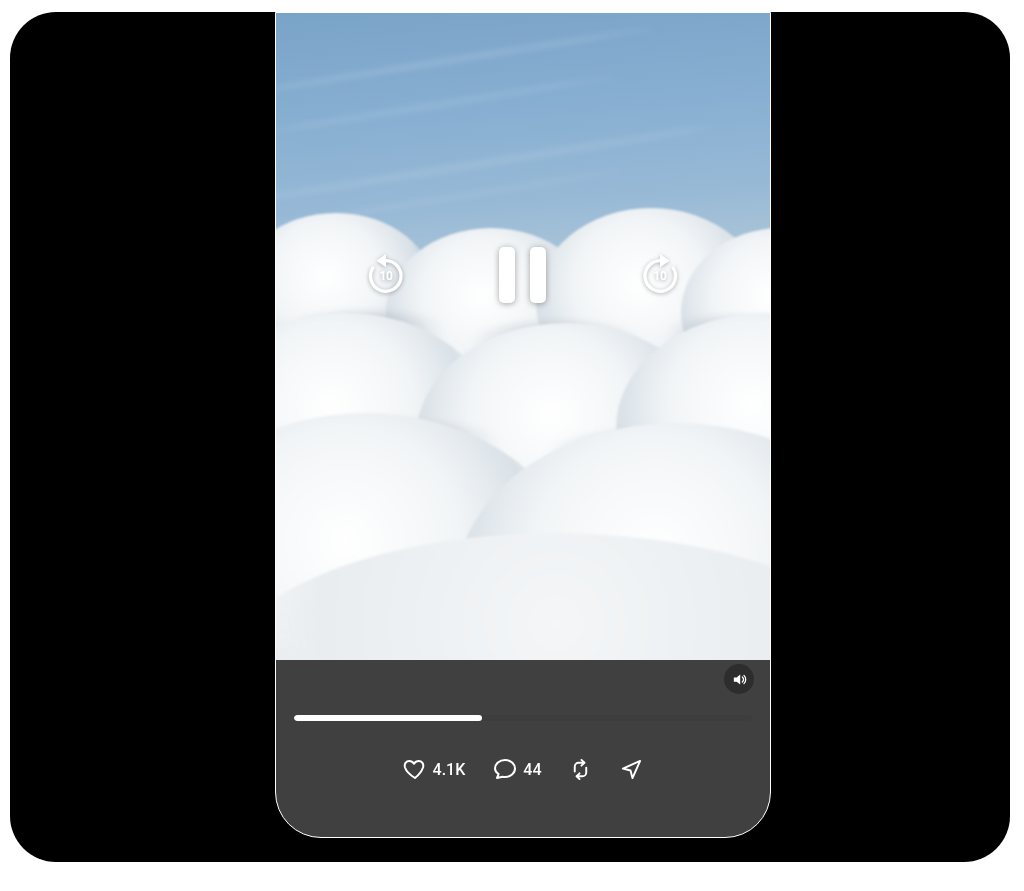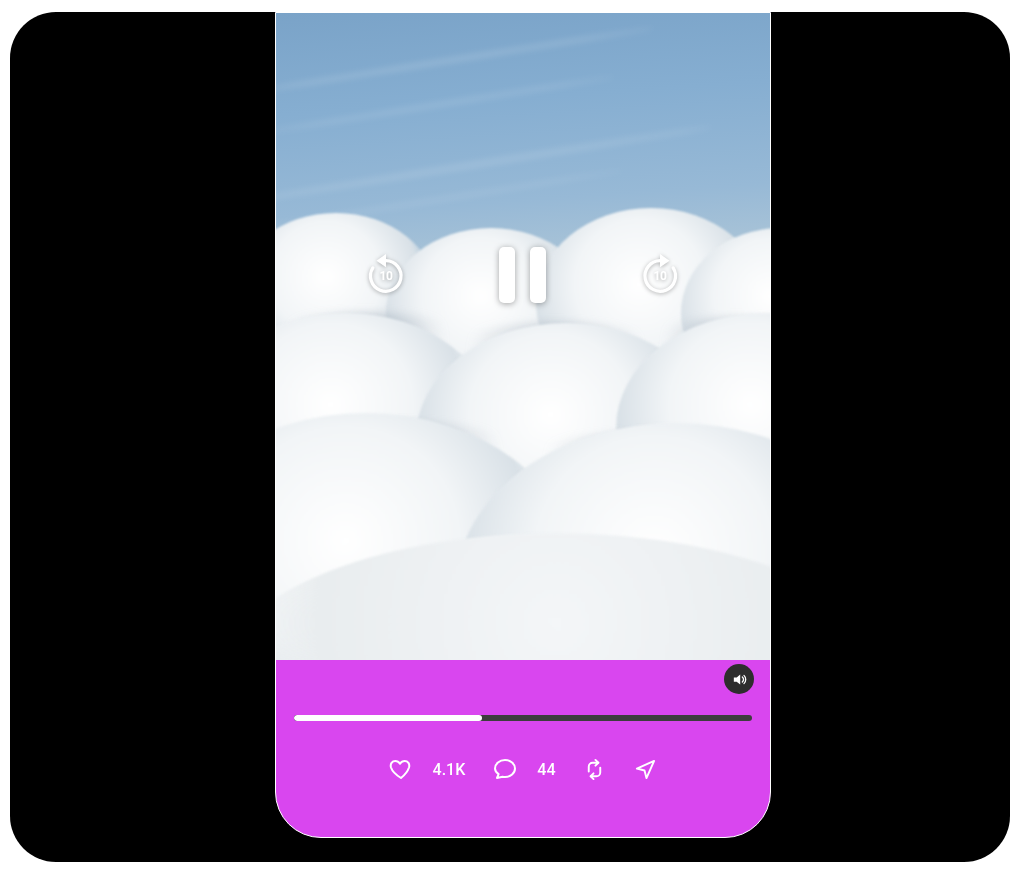--- a/index.html
+++ b/index.html
@@ -10,21 +10,21 @@
     left: 10px; top: 12px;
     width: 1000px; height: 850px;
     background: #000;
     border-radius: 46px;
   }
 
   .phone {
     position: absolute;
     left: 265px; top: 0;
     width: 496px; height: 826px;
-    background: #d946ef;
+    background: #404040;
     border: 1px solid #fff;
     border-radius: 0 0 46px 46px;
     overflow: hidden;
   }
 
   .video-area {
     position: absolute;
     left: 0; top: 0; right: 0;
     height: 647px;
     overflow: hidden;
@@ -144,21 +144,21 @@
     left:0; right:0;
     top: 736px;
     height: 40px;
     display:flex;
     align-items:center;
     justify-content:center;
     gap: 28px;
     color:#fff;
   }
   .action {
-    display:flex; align-items:center; gap:20px;
+    display:flex; align-items:center; gap:6px;
     cursor:pointer;
     font-size:16px; font-weight:500;
   }
   .action svg { display:block; }
 </style>
 </head>
 <body>
 
 <div class="stage">
   <div class="phone">

